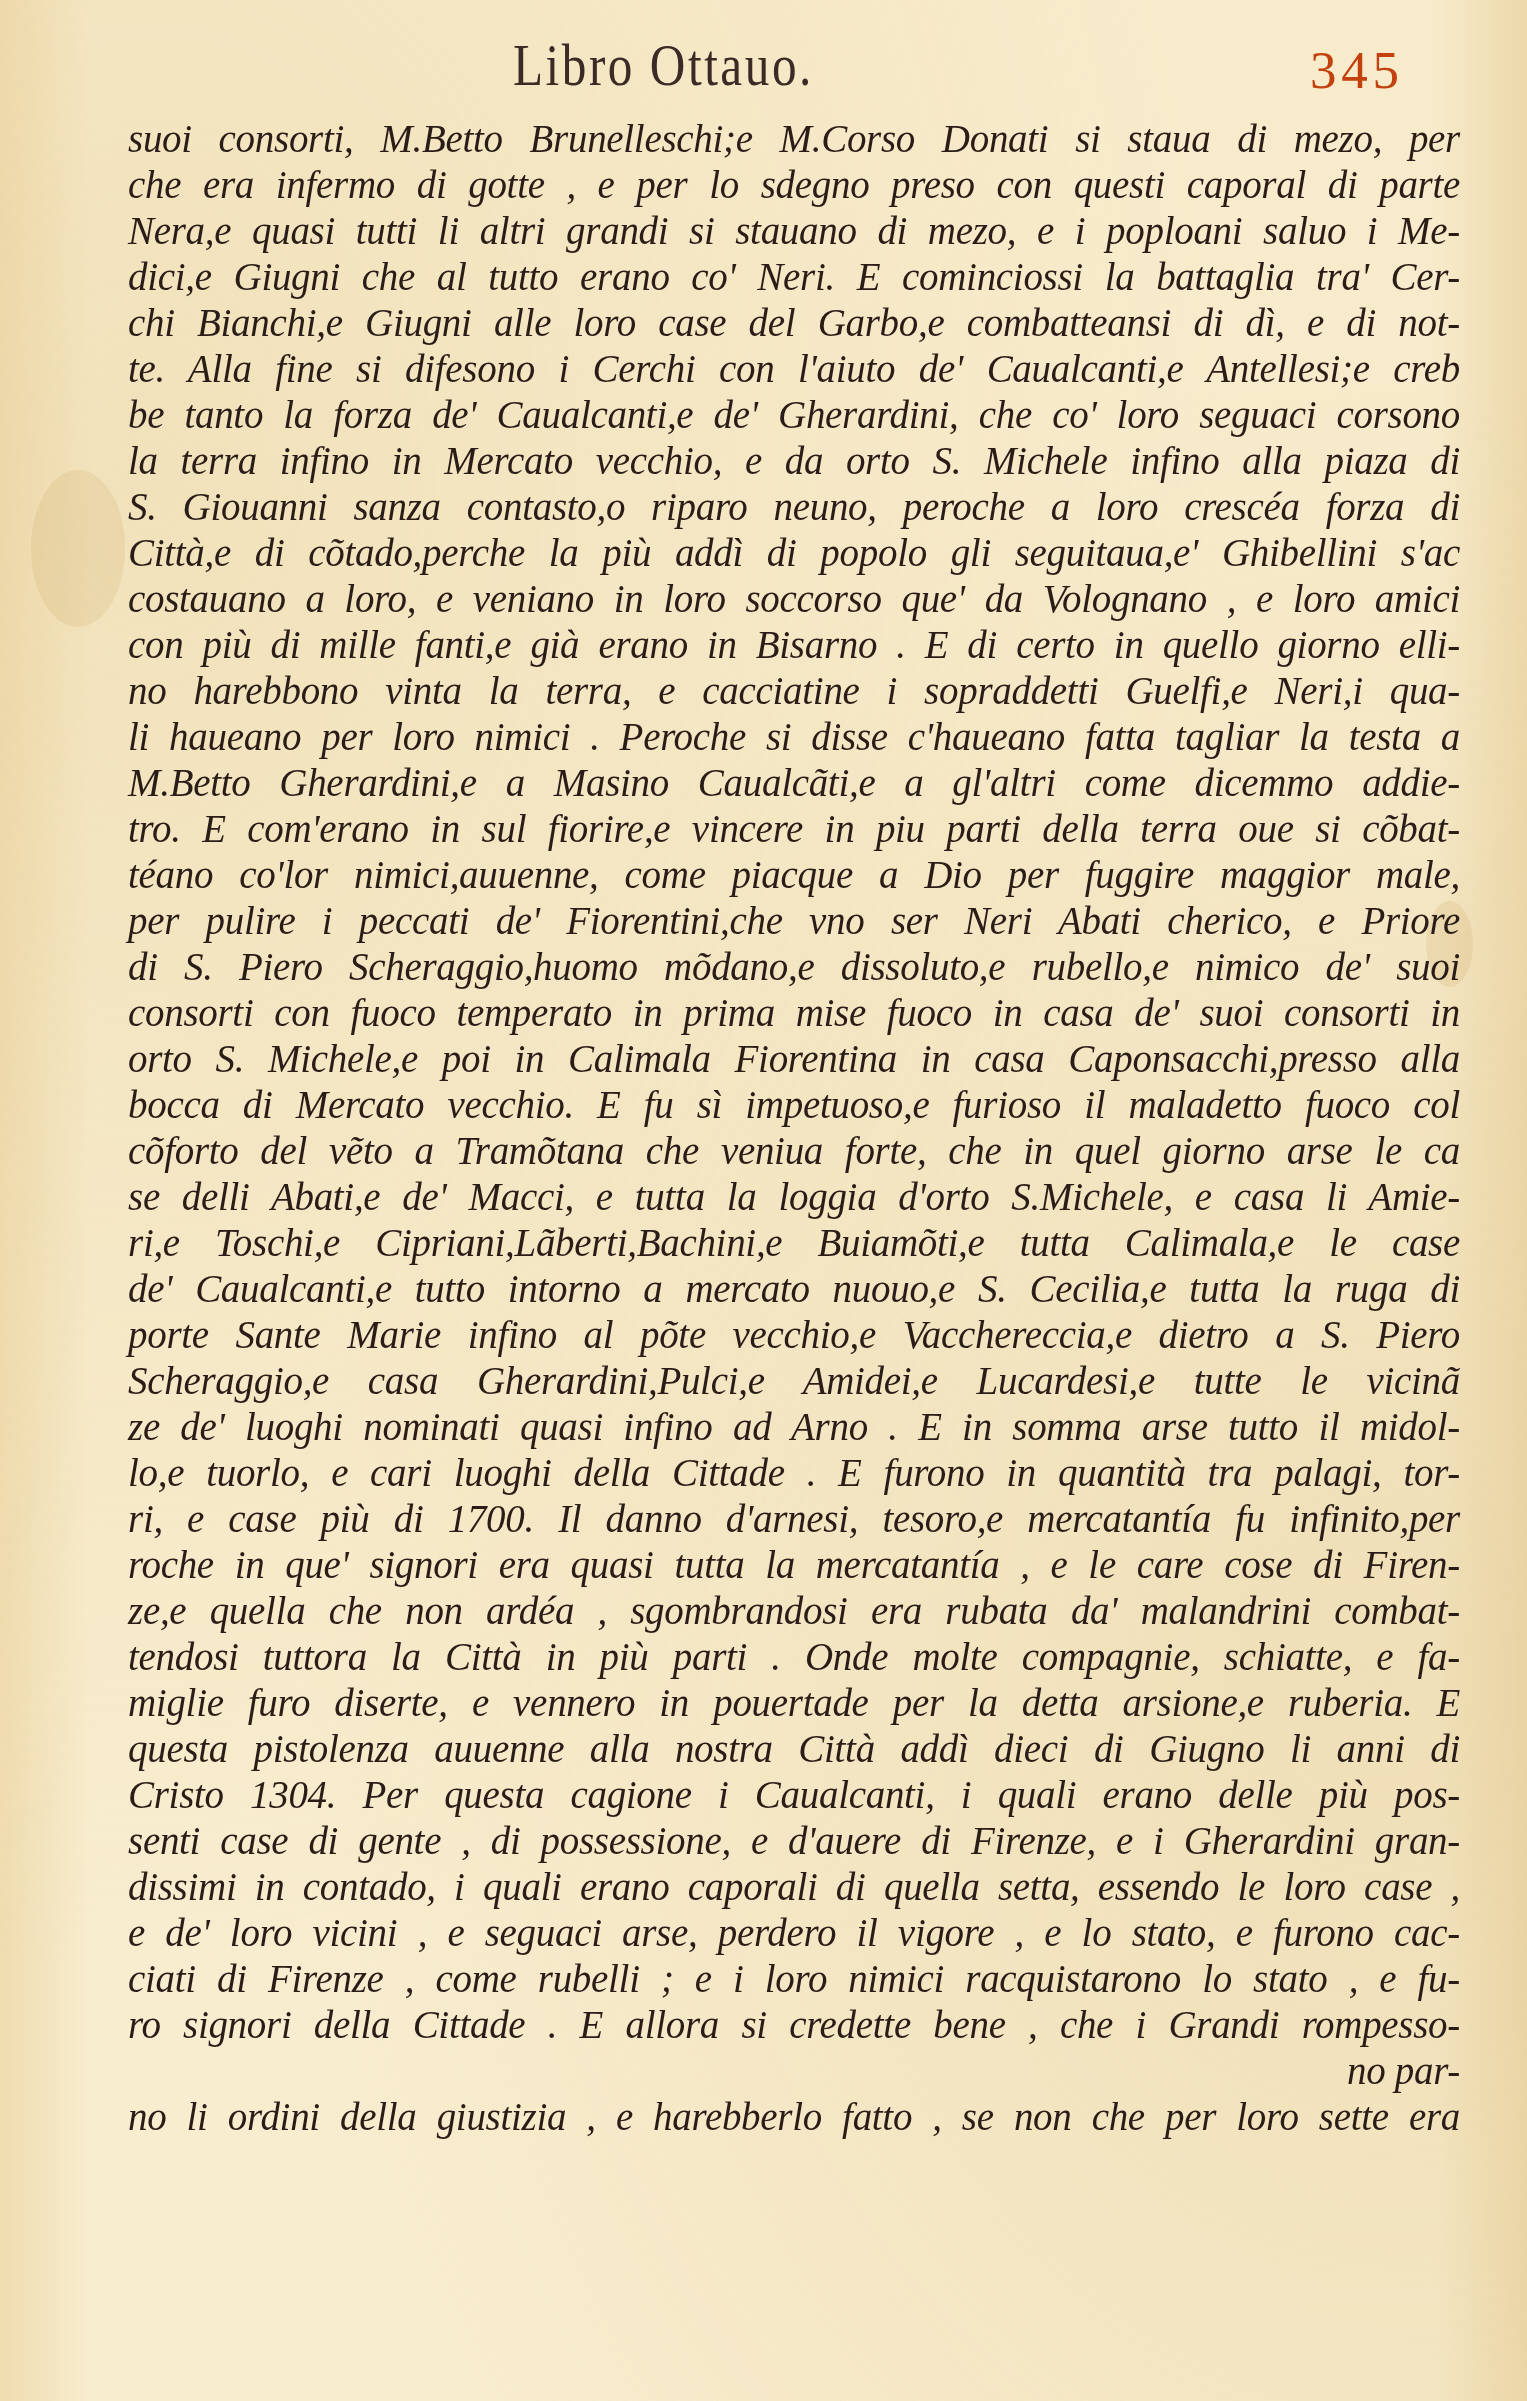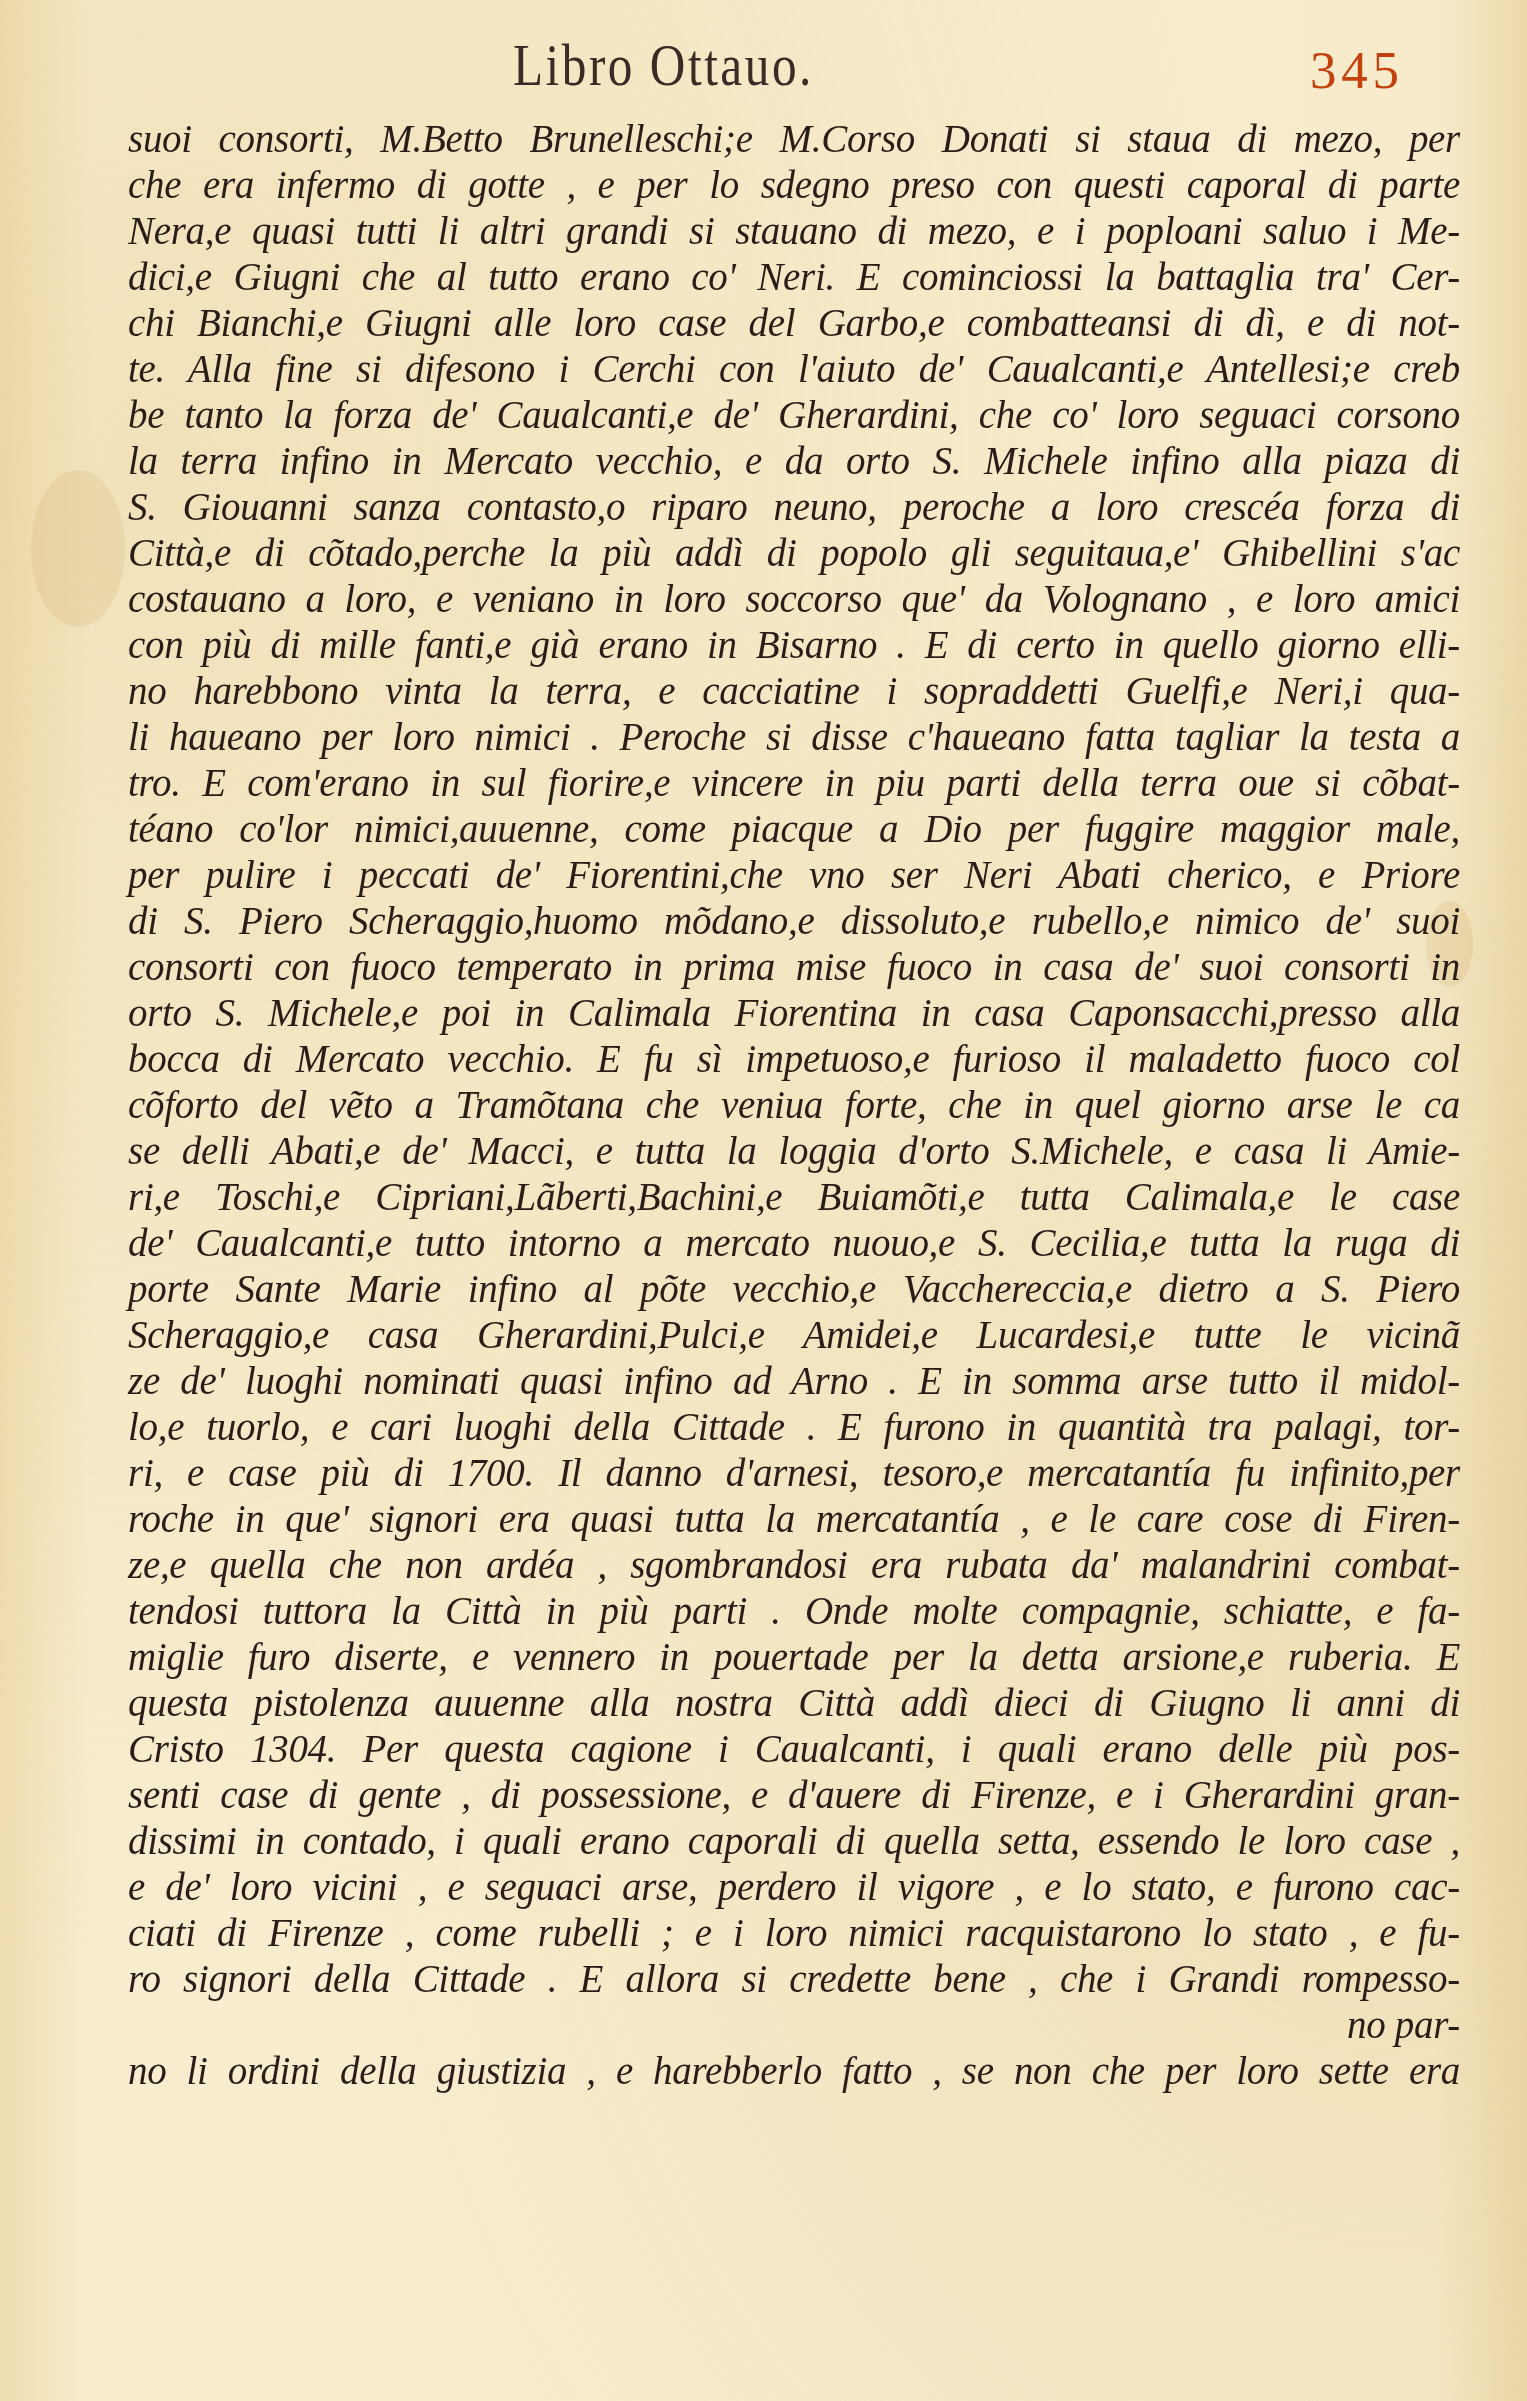--- a/index.html
+++ b/index.html
@@ -109,20 +109,21 @@
     <span class="line">chi Bianchi,e Giugni alle loro case del Garbo,e combatteansi di dì, e di not-</span>
     <span class="line">te. Alla fine si difesono i Cerchi con l'aiuto de' Caualcanti,e Antellesi;e creb</span>
     <span class="line">be tanto la forza de' Caualcanti,e de' Gherardini, che co' loro seguaci corsono</span>
     <span class="line">la terra infino in Mercato vecchio, e da orto S. Michele infino alla piaza di</span>
     <span class="line">S. Giouanni sanza contasto,o riparo neuno, peroche a loro crescéa forza di</span>
     <span class="line">Città,e di cõtado,perche la più addì di popolo gli seguitaua,e' Ghibellini s'ac</span>
     <span class="line">costauano a loro, e veniano in loro soccorso que' da Volognano , e loro amici</span>
     <span class="line">con più di mille fanti,e già erano in Bisarno . E di certo in quello giorno elli-</span>
     <span class="line">no harebbono vinta la terra, e cacciatine i sopraddetti Guelfi,e Neri,i qua-</span>
     <span class="line">li haueano per loro nimici . Peroche si disse c'haueano fatta tagliar la testa a</span>
+    <span class="line">M.Betto Gherardini,e a Masino Caualcãti,e a gl'altri come dicemmo addie-</span>
     <span class="line">tro. E com'erano in sul fiorire,e vincere in piu parti della terra oue si cõbat-</span>
     <span class="line">téano co'lor nimici,auuenne, come piacque a Dio per fuggire maggior male,</span>
     <span class="line">per pulire i peccati de' Fiorentini,che vno ser Neri Abati cherico, e Priore</span>
     <span class="line">di S. Piero Scheraggio,huomo mõdano,e dissoluto,e rubello,e nimico de' suoi</span>
     <span class="line">consorti con fuoco temperato in prima mise fuoco in casa de' suoi consorti in</span>
     <span class="line">orto S. Michele,e poi in Calimala Fiorentina in casa Caponsacchi,presso alla</span>
     <span class="line">bocca di Mercato vecchio. E fu sì impetuoso,e furioso il maladetto fuoco col</span>
     <span class="line">cõforto del vẽto a Tramõtana che veniua forte, che in quel giorno arse le ca</span>
     <span class="line">se delli Abati,e de' Macci, e tutta la loggia d'orto S.Michele, e casa li Amie-</span>
     <span class="line">ri,e Toschi,e Cipriani,Lãberti,Bachini,e Buiamõti,e tutta Calimala,e le case</span>

